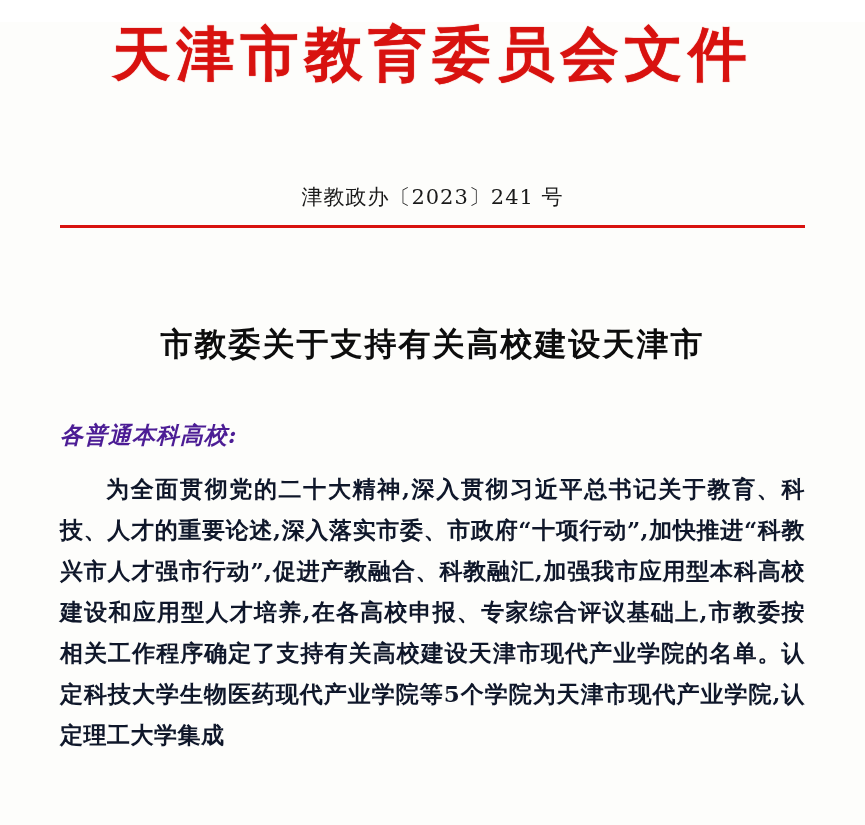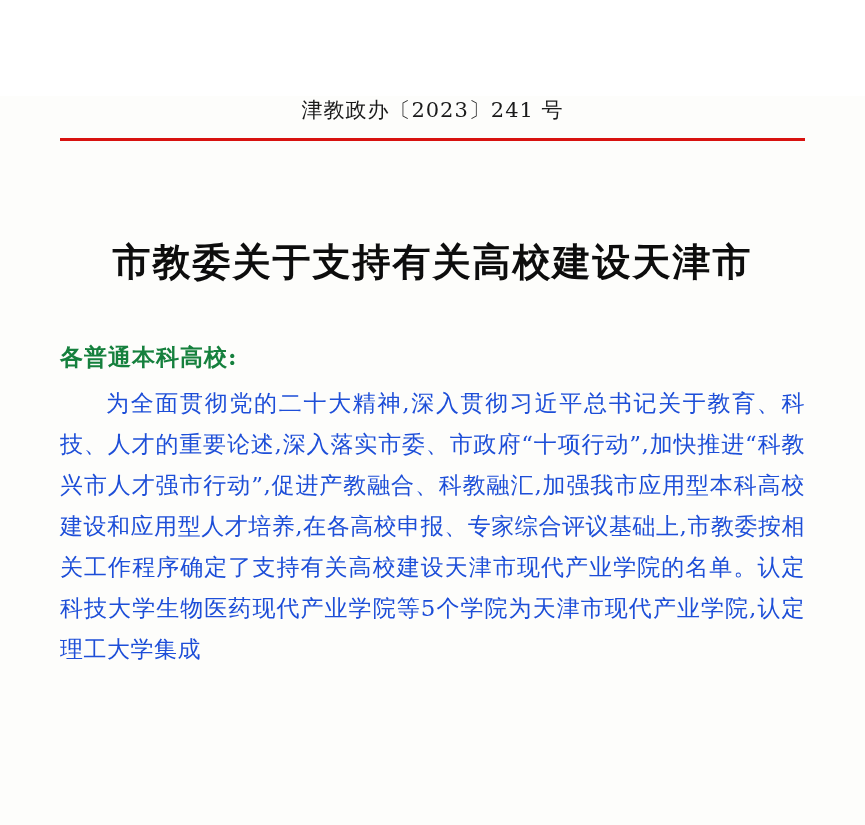--- a/index.html
+++ b/index.html
@@ -44,56 +44,59 @@
   }
   .red-rule {
     margin-top: 14px;
     height: 3px;
     background: #d8120f;
     width: 100%;
   }
   .doc-title {
     margin-top: 92px;
     text-align: center;
-    font-size: 38px;
+    font-size: 32px;
     font-weight: 700;
     line-height: 1.5;
     letter-spacing: 2px;
     color: #0d0d0d;
     font-family: "DejaVu Serif", "Liberation Serif", serif;
   }
   .doc-title .line {
     display: block;
   }
   .salutation {
     margin-top: 52px;
     font-size: 23px;
     letter-spacing: 1px;
     font-weight: 600;
-    color: #15803d;
+    color: #4c1d95;
+    font-style: italic;
   }
   .body-text {
-    margin-top: 10px;
+    margin-top: 18px;
     font-size: 23px;
     line-height: 1.78;
     letter-spacing: 0.5px;
     text-align: justify;
     text-justify: inter-ideograph;
-    color: #1d4ed8;
+    color: #0f172a;
+    font-weight: bold;
   }
   .body-text p {
     margin: 0;
     text-indent: 2em;
   }
 </style>
 </head>
 <body>
 
 <div class="page">
 
+  <div class="masthead">天津市教育委员会文件</div>
 
   <div class="doc-number">津教政办〔2023〕241 号</div>
 
   <div class="red-rule"></div>
 
   <div class="doc-title">
     <span class="line">市教委关于支持有关高校建设天津市</span>
   </div>
 
   <div class="salutation">各普通本科高校:</div>

